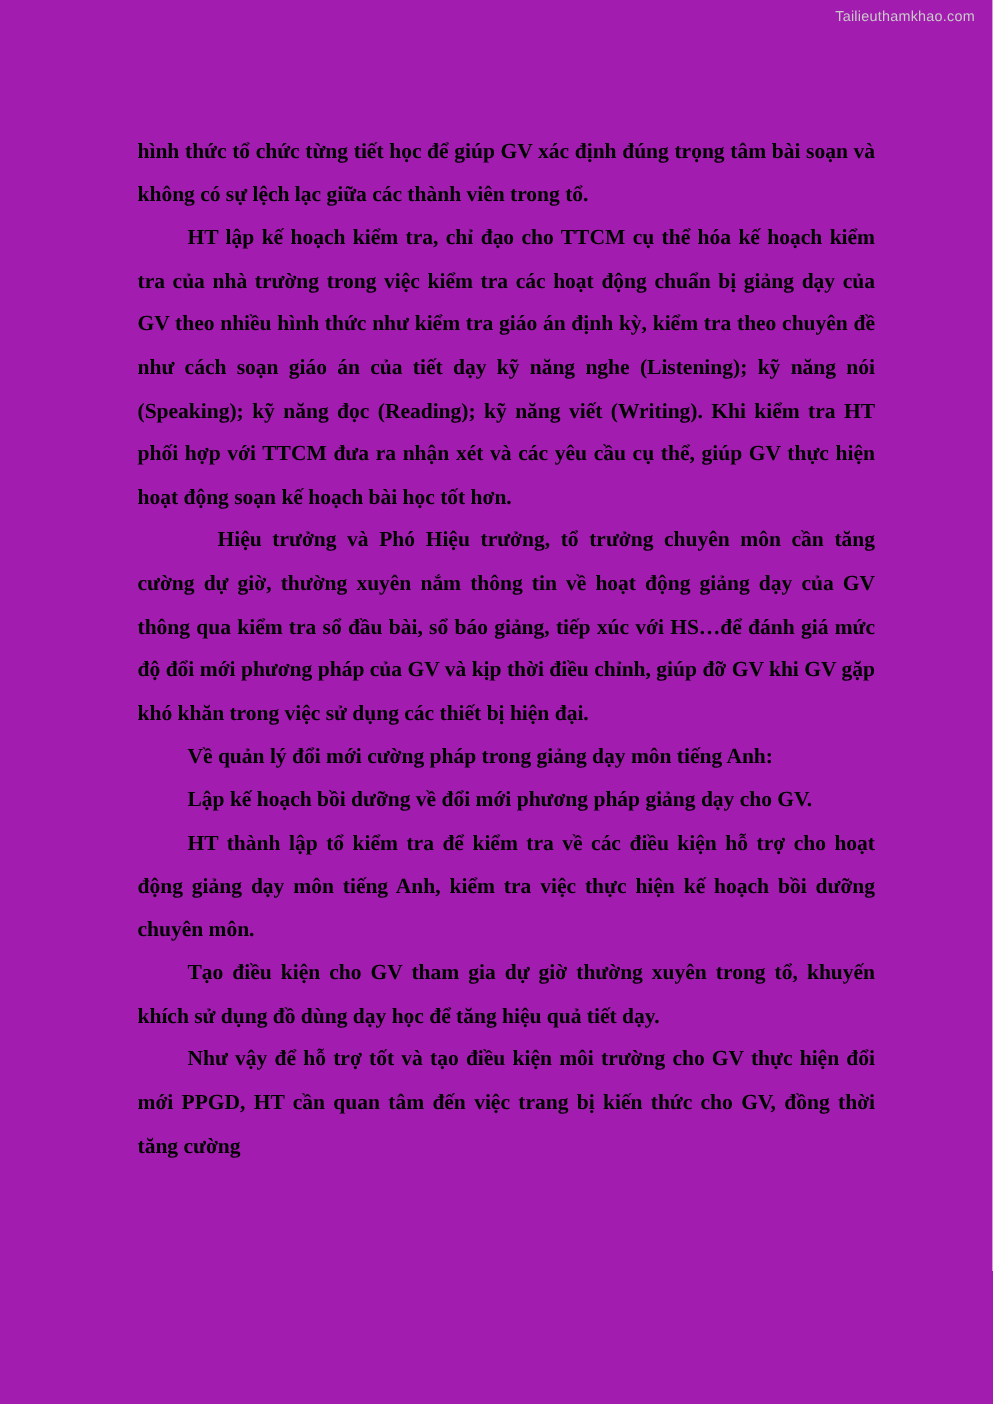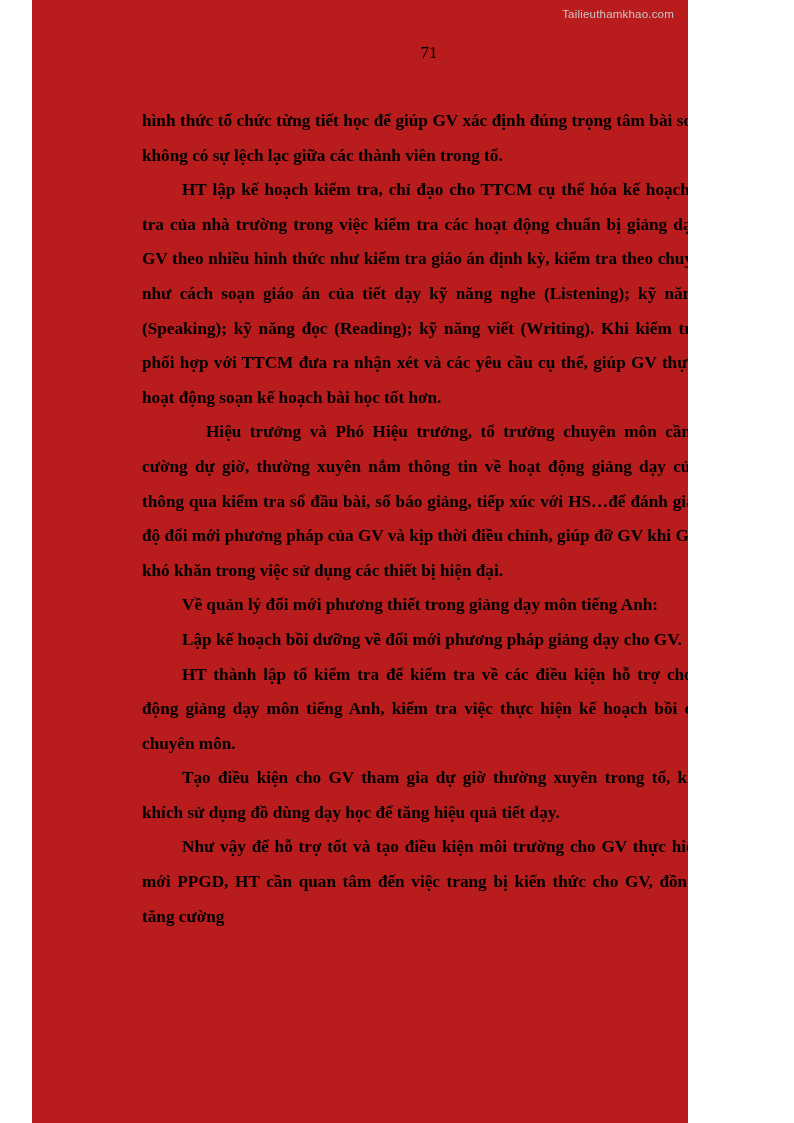--- a/index.html
+++ b/index.html
@@ -2,28 +2,27 @@
 <html lang="vi"><head>
 <meta charset="utf-8">
 <style>
   html, body {
     margin: 0;
     padding: 0;
     background: #ffffff;
   }
   .page {
     position: relative;
-    width: 656px;
+    width: 794px;
     height: 1123px;
-    background: #b91c1c;
+    background: #a21caf;
     overflow: hidden;
     font-family: "Liberation Serif", "DejaVu Serif", serif;
     color: #000000;
     box-sizing: border-box;
-    margin-left: 32px;
   }
   .watermark {
     position: absolute;
     top: 8px;
     right: 14px;
     font-family: "Liberation Sans", sans-serif;
     font-size: 11.5px;
     color: #c9c9c9;
     letter-spacing: 0.2px;
     white-space: nowrap;
@@ -61,26 +60,25 @@
     text-indent: 64px;
   }
 </style>
 </head>
 <body>
 
 <div class="page">
 
   <div class="watermark">Tailieuthamkhao.com</div>
 
-  <div class="page-number">71</div>
 
   <div class="body-text">
     <p class="ind-first">hình thức tổ chức từng tiết học để giúp GV xác định đúng trọng tâm bài soạn và không có sự lệch lạc giữa các thành viên trong tổ.</p>
     <p class="ind-normal">HT lập kế hoạch kiểm tra, chỉ đạo cho TTCM cụ thể hóa kế hoạch kiểm tra của nhà trường trong việc kiểm tra các hoạt động chuẩn bị giảng dạy của GV theo nhiều hình thức như kiểm tra giáo án định kỳ, kiểm tra theo chuyên đề như cách soạn giáo án của tiết dạy kỹ năng nghe (Listening); kỹ năng nói (Speaking); kỹ năng đọc (Reading); kỹ năng viết (Writing). Khi kiểm tra HT phối hợp với TTCM đưa ra nhận xét và các yêu cầu cụ thể, giúp GV thực hiện hoạt động soạn kế hoạch bài học tốt hơn.</p>
     <p class="ind-wide">Hiệu trưởng và Phó Hiệu trưởng, tổ trưởng chuyên môn cần tăng cường dự giờ, thường xuyên nắm thông tin về hoạt động giảng dạy của GV thông qua kiểm tra sổ đầu bài, sổ báo giảng, tiếp xúc với HS…để đánh giá mức độ đổi mới phương pháp của GV và kịp thời điều chỉnh, giúp đỡ GV khi GV gặp khó khăn trong việc sử dụng các thiết bị hiện đại.</p>
-    <p class="ind-normal">Về quản lý đổi mới phương thiết trong giảng dạy môn tiếng Anh:</p>
+    <p class="ind-normal">Về quản lý đổi mới cường pháp trong giảng dạy môn tiếng Anh:</p>
     <p class="ind-normal">Lập kế hoạch bồi dưỡng về đổi mới phương pháp giảng dạy cho  GV.</p>
     <p class="ind-normal">HT thành lập tổ kiểm tra để kiểm tra về các điều kiện hỗ trợ cho hoạt động giảng dạy môn tiếng Anh, kiểm tra việc thực hiện kế hoạch bồi dưỡng chuyên môn.</p>
     <p class="ind-normal">Tạo điều kiện cho GV tham gia dự giờ thường xuyên trong tổ, khuyến khích sử dụng đồ dùng dạy học để tăng hiệu quả tiết dạy.</p>
     <p class="ind-normal">Như vậy để hỗ trợ tốt và tạo điều kiện môi trường cho GV thực hiện đổi mới PPGD, HT cần quan tâm đến việc trang bị kiến thức cho GV, đồng thời tăng cường</p>
   </div>
 
 </div>
 
 </body></html>

